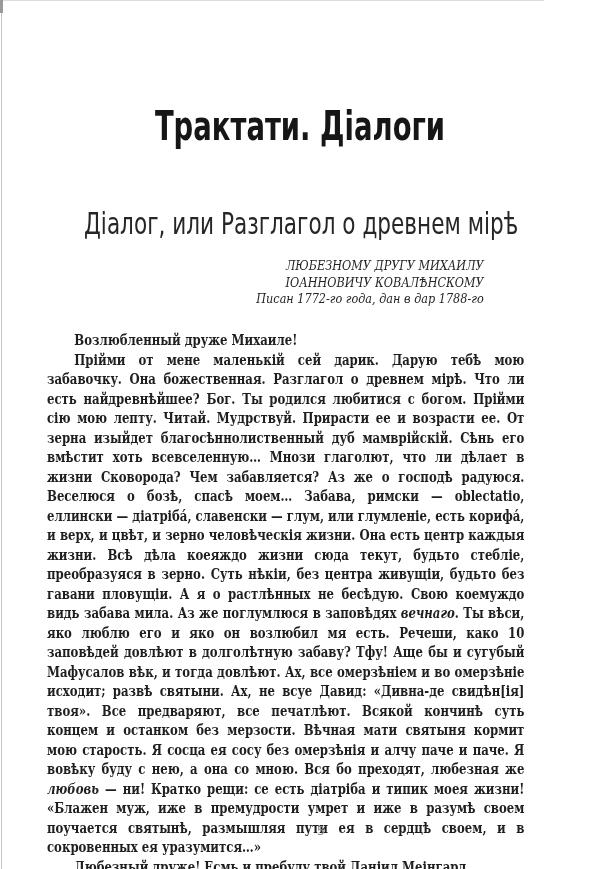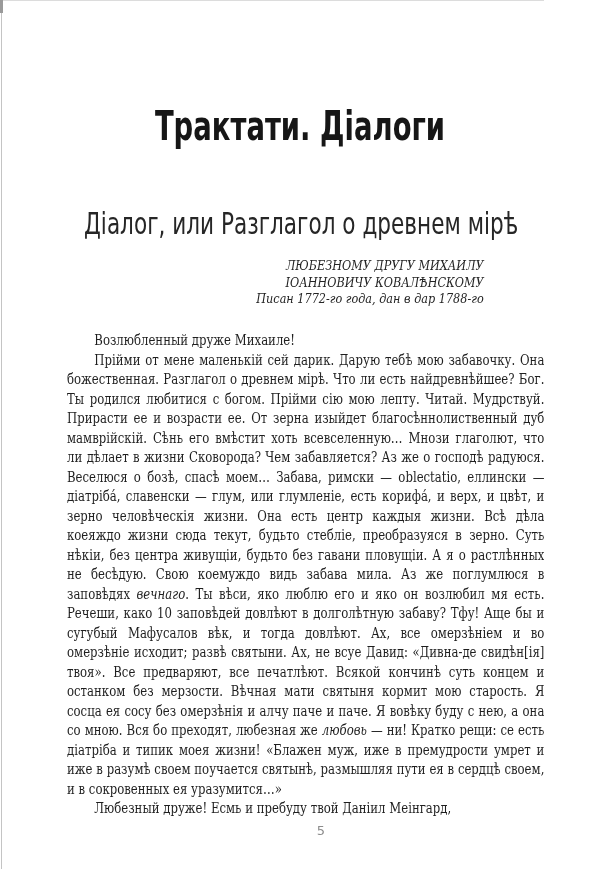--- a/index.html
+++ b/index.html
@@ -50,22 +50,22 @@
     position: absolute; top: 258px; right: 60px;
     text-align: right;
     font-style: italic;
     font-size: 12.5px; line-height: 16.5px;
     color: #242424;
     transform: scaleX(0.9);
     transform-origin: 100% 0;
     white-space: nowrap;
   }
   .body-block {
-    position: absolute; top: 331px; left: 67px;
-    width: 477px; height: 470px;
+    position: absolute; top: 331px; left: 47px;
+    width: 477px; height: 470px; font-weight: bold;
   }
   .body-inner {
     width: 612px;
     transform: scaleX(0.78);
     transform-origin: 0 0;
     font-size: 15px; line-height: 19.5px;
     text-align: justify;
     color: #1f1f1f;
   }
   .para { margin: 0; text-indent: 35px; }

